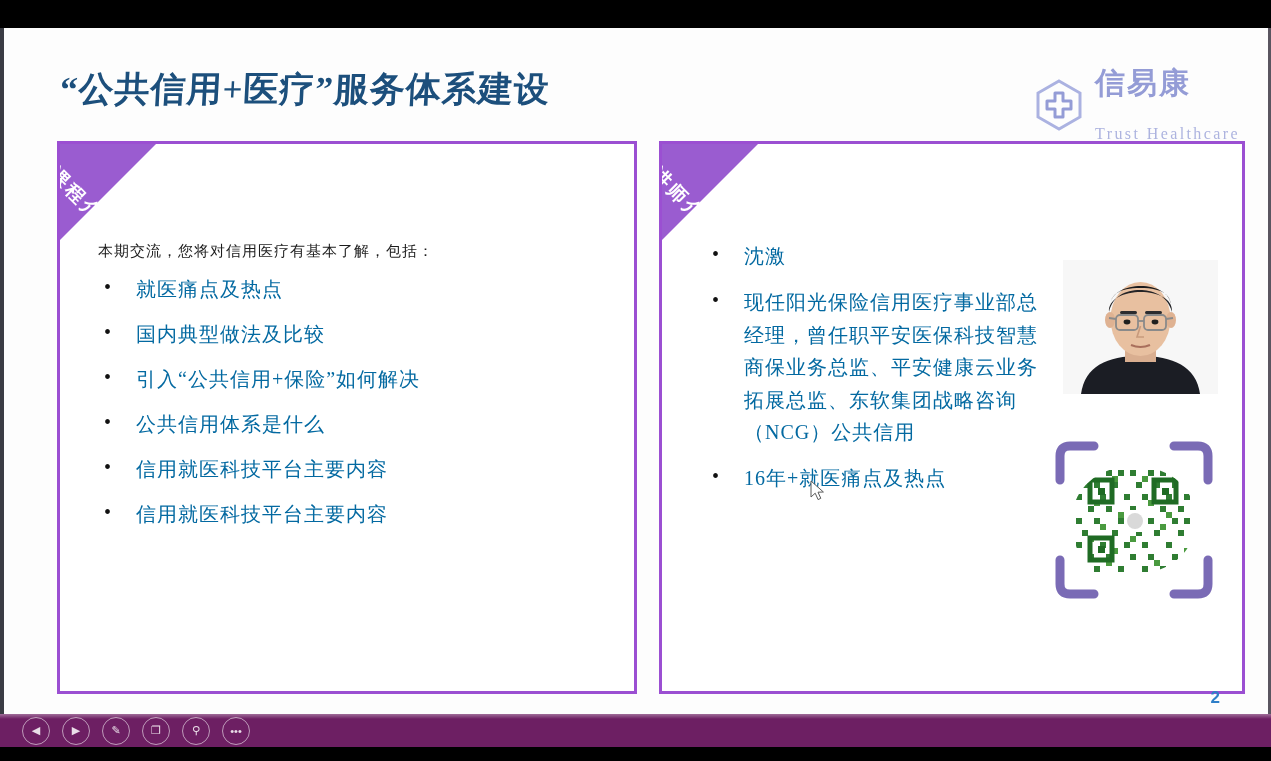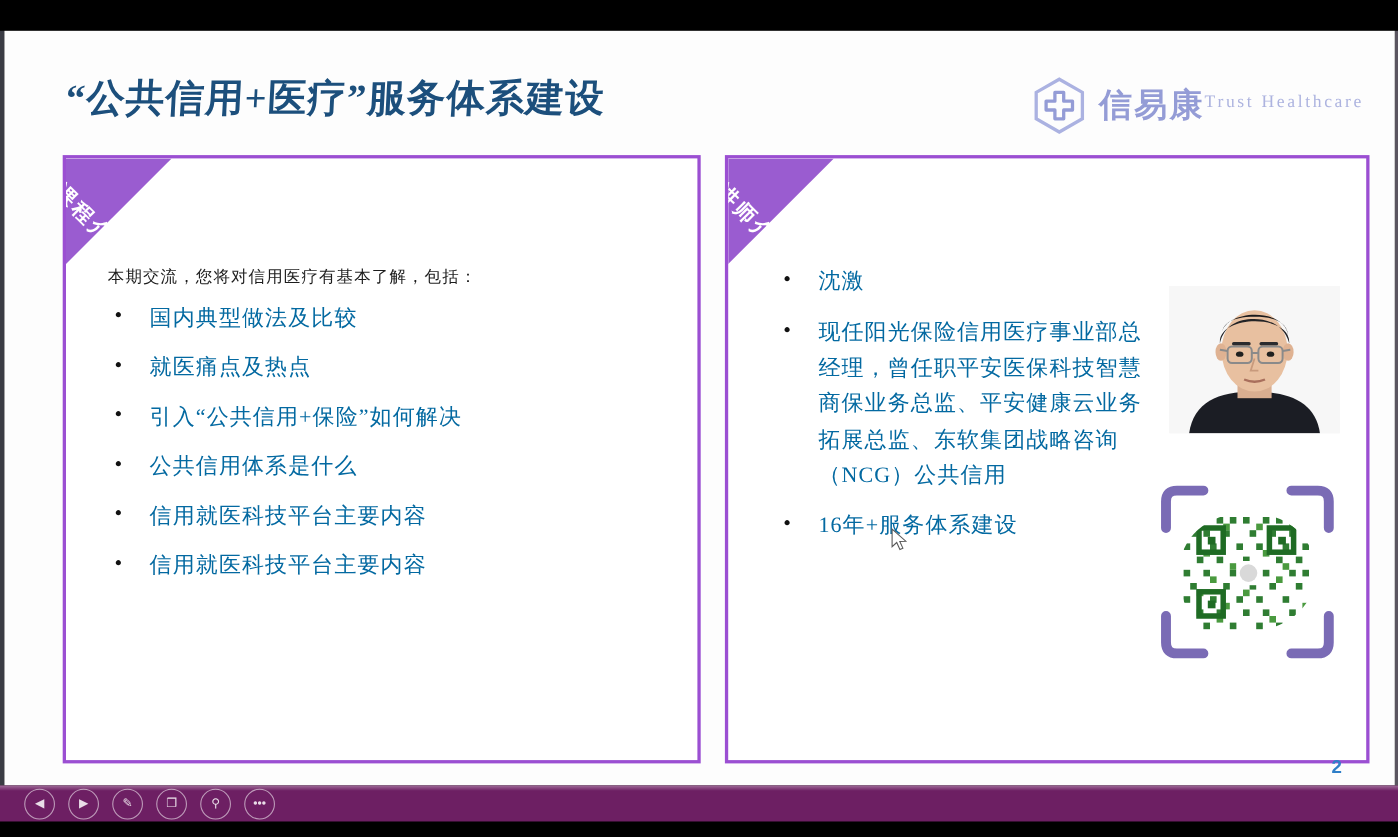--- a/index.html
+++ b/index.html
@@ -70,21 +70,21 @@
   #brand-logo {
     position: absolute;
     right: 28px;
     top: 40px;
     display: flex;
     align-items: center;
     gap: 8px;
     opacity: .95;
   }
   #brand-logo .mark { width: 56px; height: 56px; }
-  #brand-logo .wordmark { display: flex; flex-direction: row; line-height: 1; }
+  #brand-logo .wordmark { display: flex; flex-direction: column; line-height: 1; gap: 24px; }
   #brand-logo .cn {
     font-family: "Liberation Sans", "DejaVu Sans", sans-serif;
     font-size: 30px;
     font-weight: 700;
     color: #8f97d4;
     letter-spacing: 2px;
   }
   #brand-logo .en {
     font-family: "Liberation Serif", "DejaVu Serif", serif;
     font-size: 16px;
@@ -295,39 +295,39 @@
       </span>
     </div>
 
     <div class="panel" id="panel-course">
       <div class="ribbon"></div>
       <div class="ribbon-label">课程介绍</div>
 
       <div id="course-body">
         <div id="course-intro">本期交流，您将对信用医疗有基本了解，包括：</div>
         <ul class="bullets" id="course-bullets">
+          <li>就医痛点及热点</li>
           <li>国内典型做法及比较</li>
-          <li>就医痛点及热点</li>
           <li>引入“公共信用+保险”如何解决</li>
           <li>公共信用体系是什么</li>
           <li>信用就医科技平台主要内容</li>
           <li>信用就医科技平台主要内容</li>
         </ul>
       </div>
     </div>
 
     <div class="panel" id="panel-speaker">
       <div class="ribbon"></div>
       <div class="ribbon-label">讲师介绍</div>
 
       <div id="speaker-body">
         <ul class="bullets" id="speaker-bullets">
           <li>沈激</li>
           <li>现任阳光保险信用医疗事业部总经理，曾任职平安医保科技智慧商保业务总监、平安健康云业务拓展总监、东软集团战略咨询（NCG）公共信用</li>
-          <li>16年+服务体系建设</li>
+          <li>16年+就医痛点及热点</li>
         </ul>
       </div>
 
       <div id="portrait">
         <svg viewBox="0 0 155 134" width="155" height="134" aria-hidden="true">
           <rect x="0" y="0" width="155" height="134" fill="#f7f7f7"></rect>
 
           <path d="M18 134 C22 106 44 96 77 96 C110 96 133 106 137 134 Z" fill="#1b1d24"></path>
 
           <rect x="62" y="78" width="31" height="24" fill="#d9ae90"></rect>

